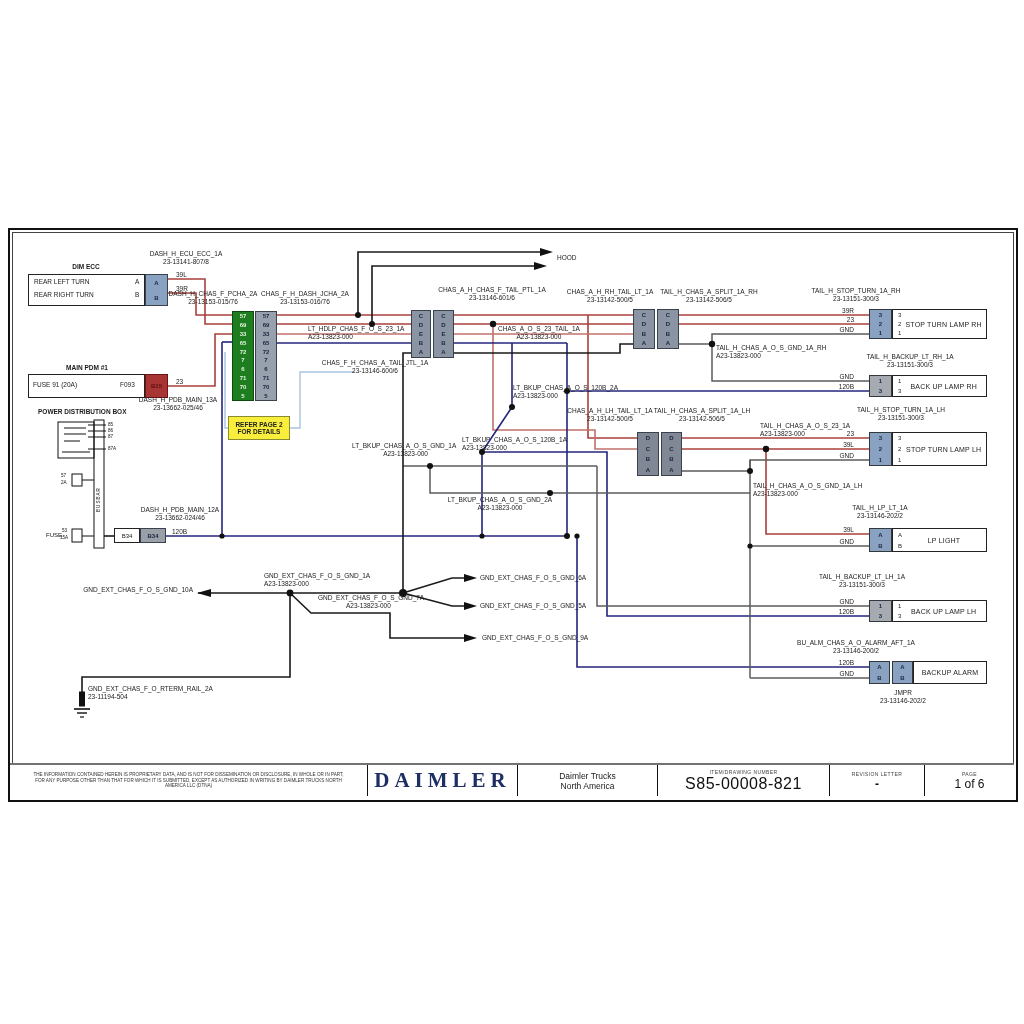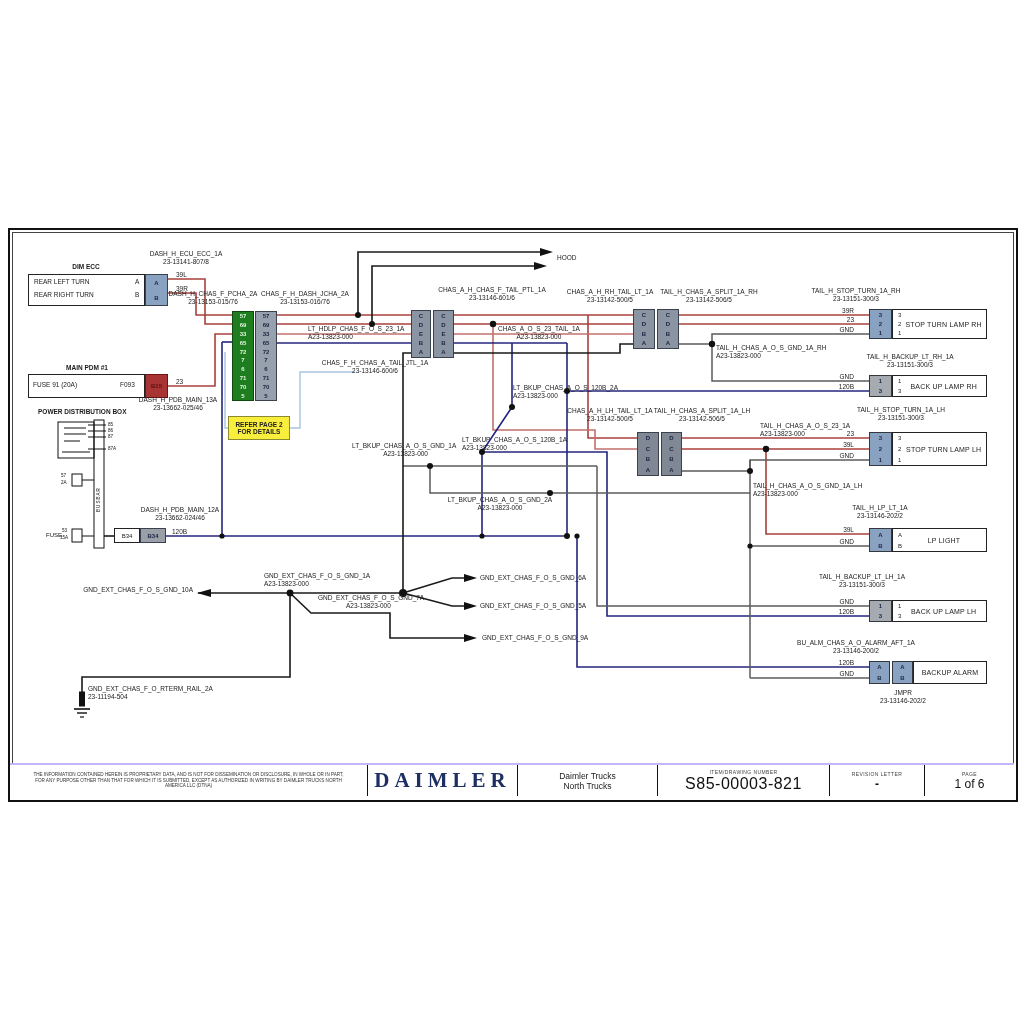--- a/index.html
+++ b/index.html
@@ -25,21 +25,21 @@
   .lampname{flex:1;display:flex;align-items:center;justify-content:center;
             font-size:7px;color:#222;letter-spacing:.2px;}
   .pincellset{position:absolute;display:flex;flex-direction:column;box-sizing:border-box;
               border:1.2px solid #33383f;}
   .pincellset div{flex:1;display:flex;align-items:center;justify-content:center;
                   font-size:6px;font-weight:bold;color:#202a45;}
   .refer{position:absolute;background:#f8ee3b;border:1px solid #8a8a30;display:flex;
          flex-direction:column;align-items:center;justify-content:center;
          font-size:6.5px;font-weight:bold;color:#222;}
   .titleblock{position:absolute;left:10px;top:763px;width:1004px;height:33px;display:flex;
-              border-top:2px solid #c4b5fd;box-sizing:border-box;background:#fff;}
+              border-top:2px solid #737373;box-sizing:border-box;background:#fff;}
   .tcell{border-right:1.5px solid #111;box-sizing:border-box;display:flex;flex-direction:column;
          align-items:center;justify-content:center;overflow:hidden;}
   .tcell:last-child{border-right:none;}
   .disc{font-size:4.6px;line-height:5.6px;text-align:center;color:#333;padding:0 4px;}
   .daimler{font-family:"Liberation Serif",serif;font-weight:bold;font-size:21px;
            letter-spacing:5px;color:#1e2f63;}
   .company{font-size:8.5px;line-height:10px;text-align:center;color:#222;}
   .tlab{font-size:5px;letter-spacing:.4px;color:#444;}
   .tval{font-size:16px;color:#111;letter-spacing:.5px;}
   .tval-s{font-size:12px;color:#111;}
@@ -503,25 +503,25 @@
     <div class="tcell" style="width:358px;">
       <div class="disc">THE INFORMATION CONTAINED HEREIN IS PROPRIETARY DATA, AND IS NOT FOR DISSEMINATION OR DISCLOSURE, IN WHOLE OR IN PART,</div>
       <div class="disc">FOR ANY PURPOSE OTHER THAN THAT FOR WHICH IT IS SUBMITTED, EXCEPT AS AUTHORIZED IN WRITING BY DAIMLER TRUCKS NORTH</div>
       <div class="disc">AMERICA LLC (DTNA)</div>
     </div>
     <div class="tcell" style="width:150px;">
       <div class="daimler">DAIMLER</div>
     </div>
     <div class="tcell" style="width:140px;">
       <div class="company">Daimler Trucks</div>
-      <div class="company">North Trucks</div>
+      <div class="company">North America</div>
     </div>
     <div class="tcell" style="width:172px;">
       <div class="tlab">ITEM/DRAWING NUMBER</div>
-      <div class="tval">S85-00003-821</div>
+      <div class="tval">S85-00008-821</div>
     </div>
     <div class="tcell" style="width:95px;">
       <div class="tlab">REVISION LETTER</div>
       <div class="tval-s" style="font-weight:bold;">-</div>
     </div>
     <div class="tcell" style="width:89px;">
       <div class="tlab">PAGE</div>
       <div class="tval-s">1  of  6</div>
     </div>
   </div>

